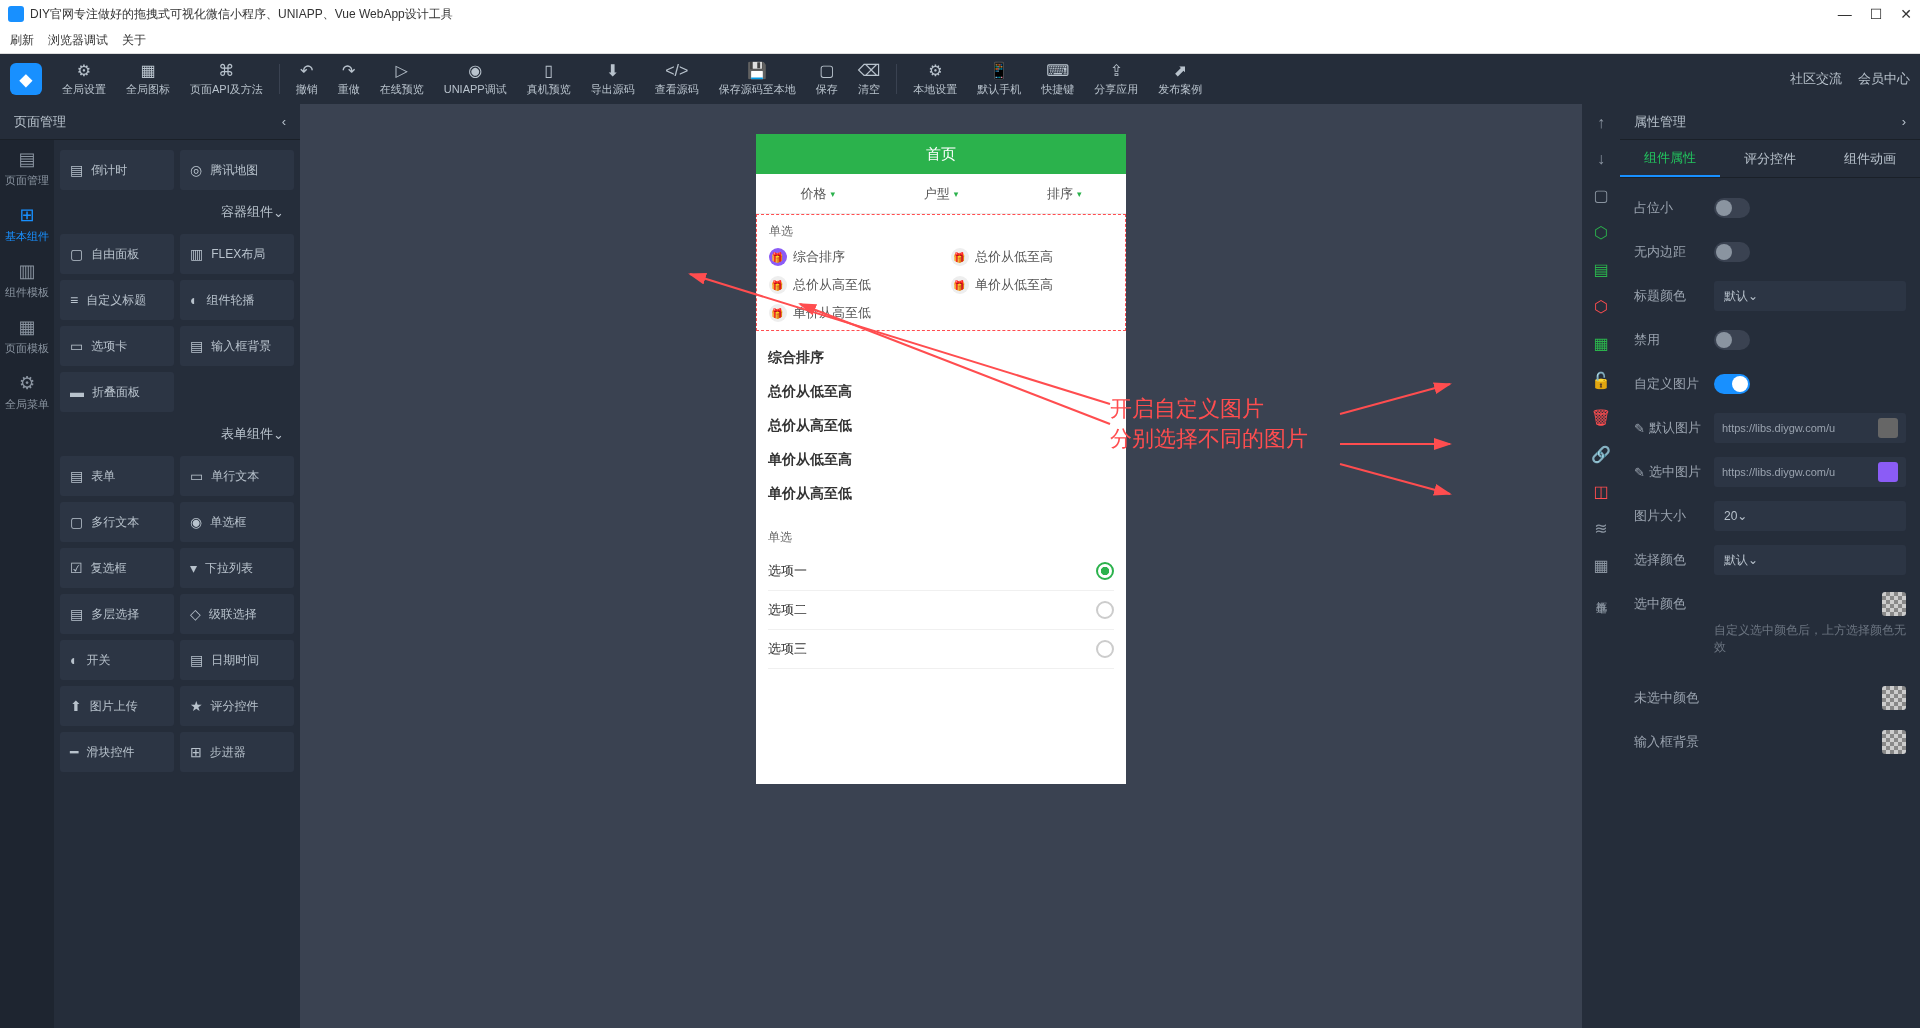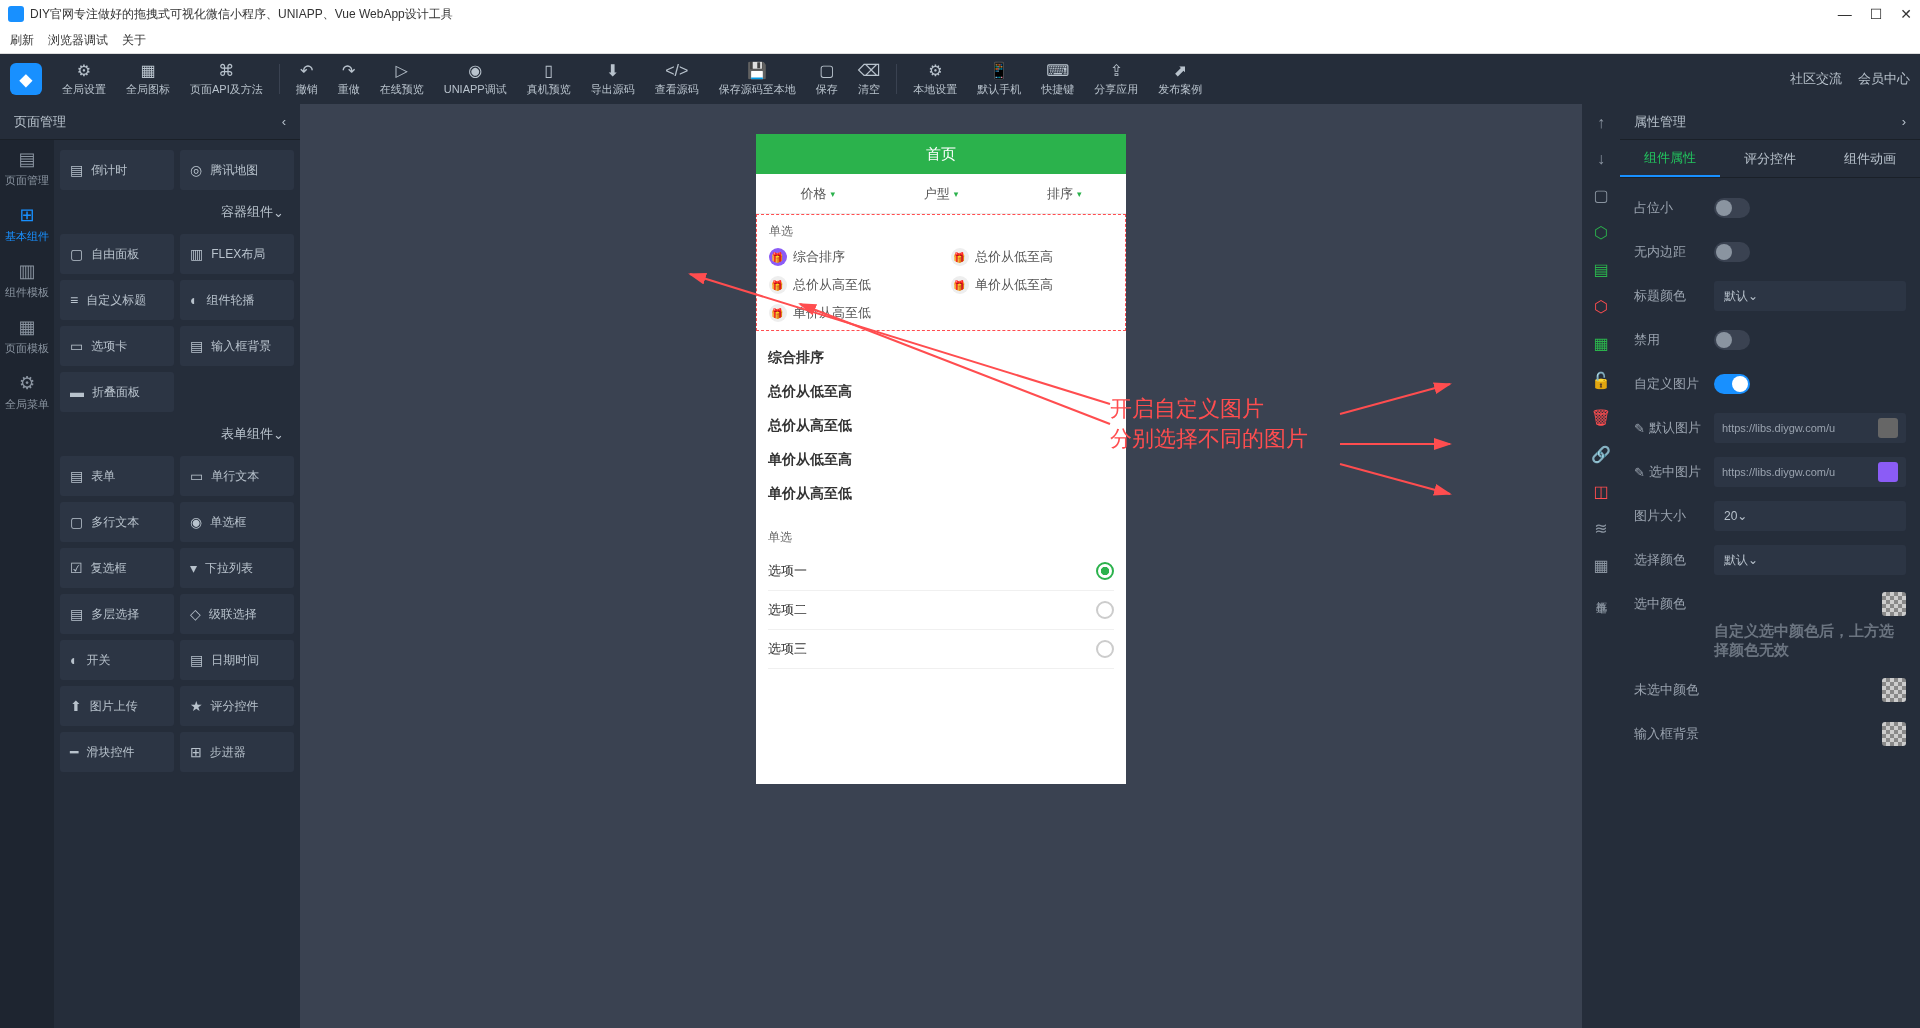--- a/index.html
+++ b/index.html
@@ -70,21 +70,21 @@
 .prop-control { flex: 1; }
 .toggle { width: 36px; height: 20px; background: #3a4251; border-radius: 10px; position: relative; cursor: pointer; }
 .toggle::after { content: ""; width: 16px; height: 16px; background: #8a94a0; border-radius: 50%; position: absolute; top: 2px; left: 2px; }
 .toggle.on { background: #1890ff; }
 .toggle.on::after { left: 18px; background: #fff; }
 .select-box { background: #2c3544; height: 30px; border-radius: 3px; display: flex; align-items: center; justify-content: flex-start; padding: 0 10px; font-size: 12px; }
 .input-box { background: #2c3544; height: 30px; border-radius: 3px; display: flex; align-items: center; padding: 0 8px; font-size: 11px; color: #9aa3af; }
 .input-box .end-ico { margin-left: auto; width: 20px; height: 20px; background: #8b5cf6; border-radius: 3px; }
 .input-box .end-ico.grey { background: #666; }
 .color-swatch { width: 24px; height: 24px; background: repeating-conic-gradient(#888 0 25%, #ccc 0 50%) 0 0/8px 8px; border-radius: 3px; margin-left: auto; }
-.help-text { font-size: 15px; color: #6b7480; margin-top: -4px; margin-bottom: 8px; padding-left: 80px; font-weight: bold; }
+.help-text { font-size: 12px; color: #6b7480; margin-top: -4px; margin-bottom: 20px; padding-left: 80px; }
 
 .arrow-svg { position: absolute; top: 0; left: 0; width: 100%; height: 100%; pointer-events: none; }
 </style>
 </head>
 <body>
 
 <div class="titlebar">
   <div class="logo"></div>
   <span>DIY官网专注做好的拖拽式可视化微信小程序、UNIAPP、Vue WebApp设计工具</span>
   <div class="win-controls">

